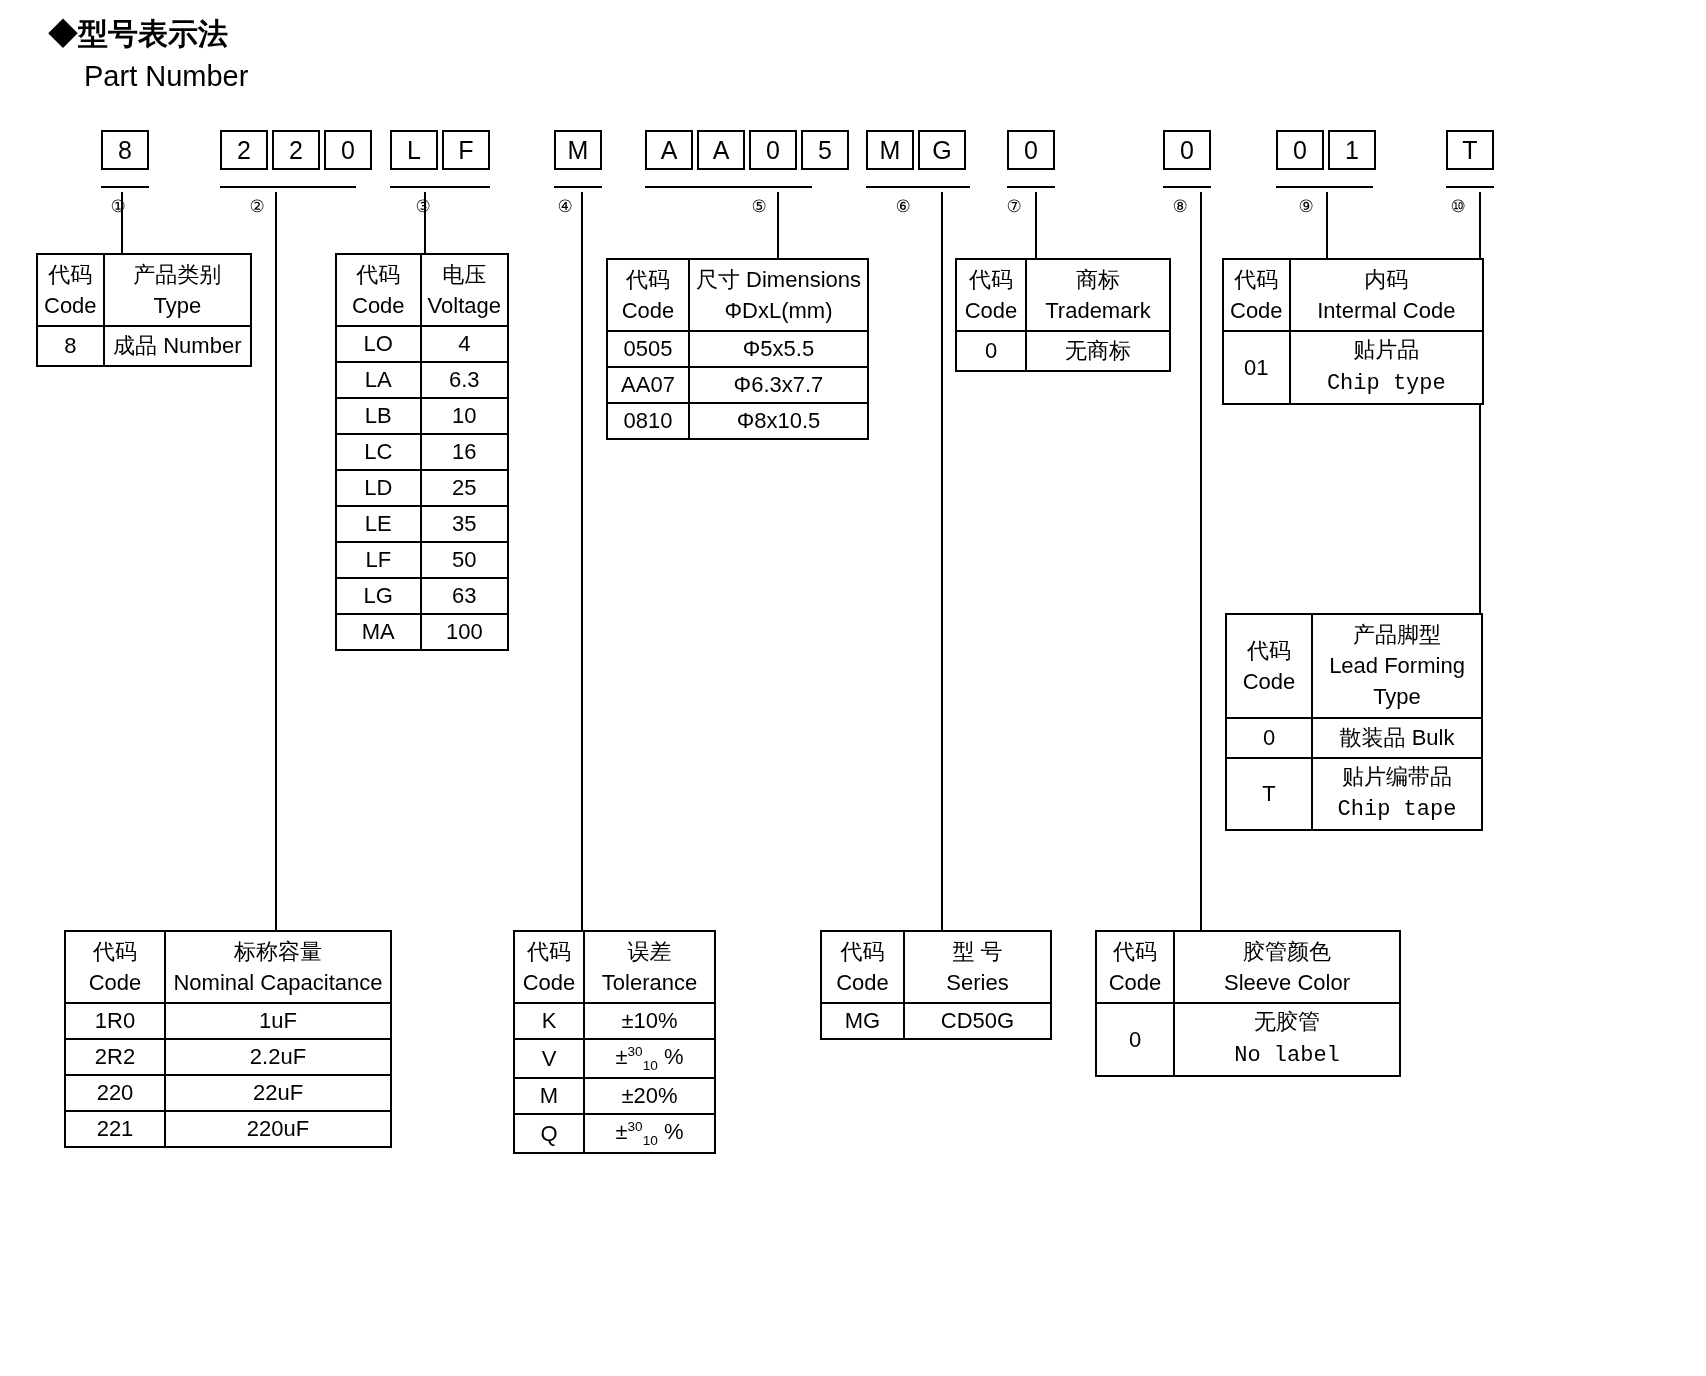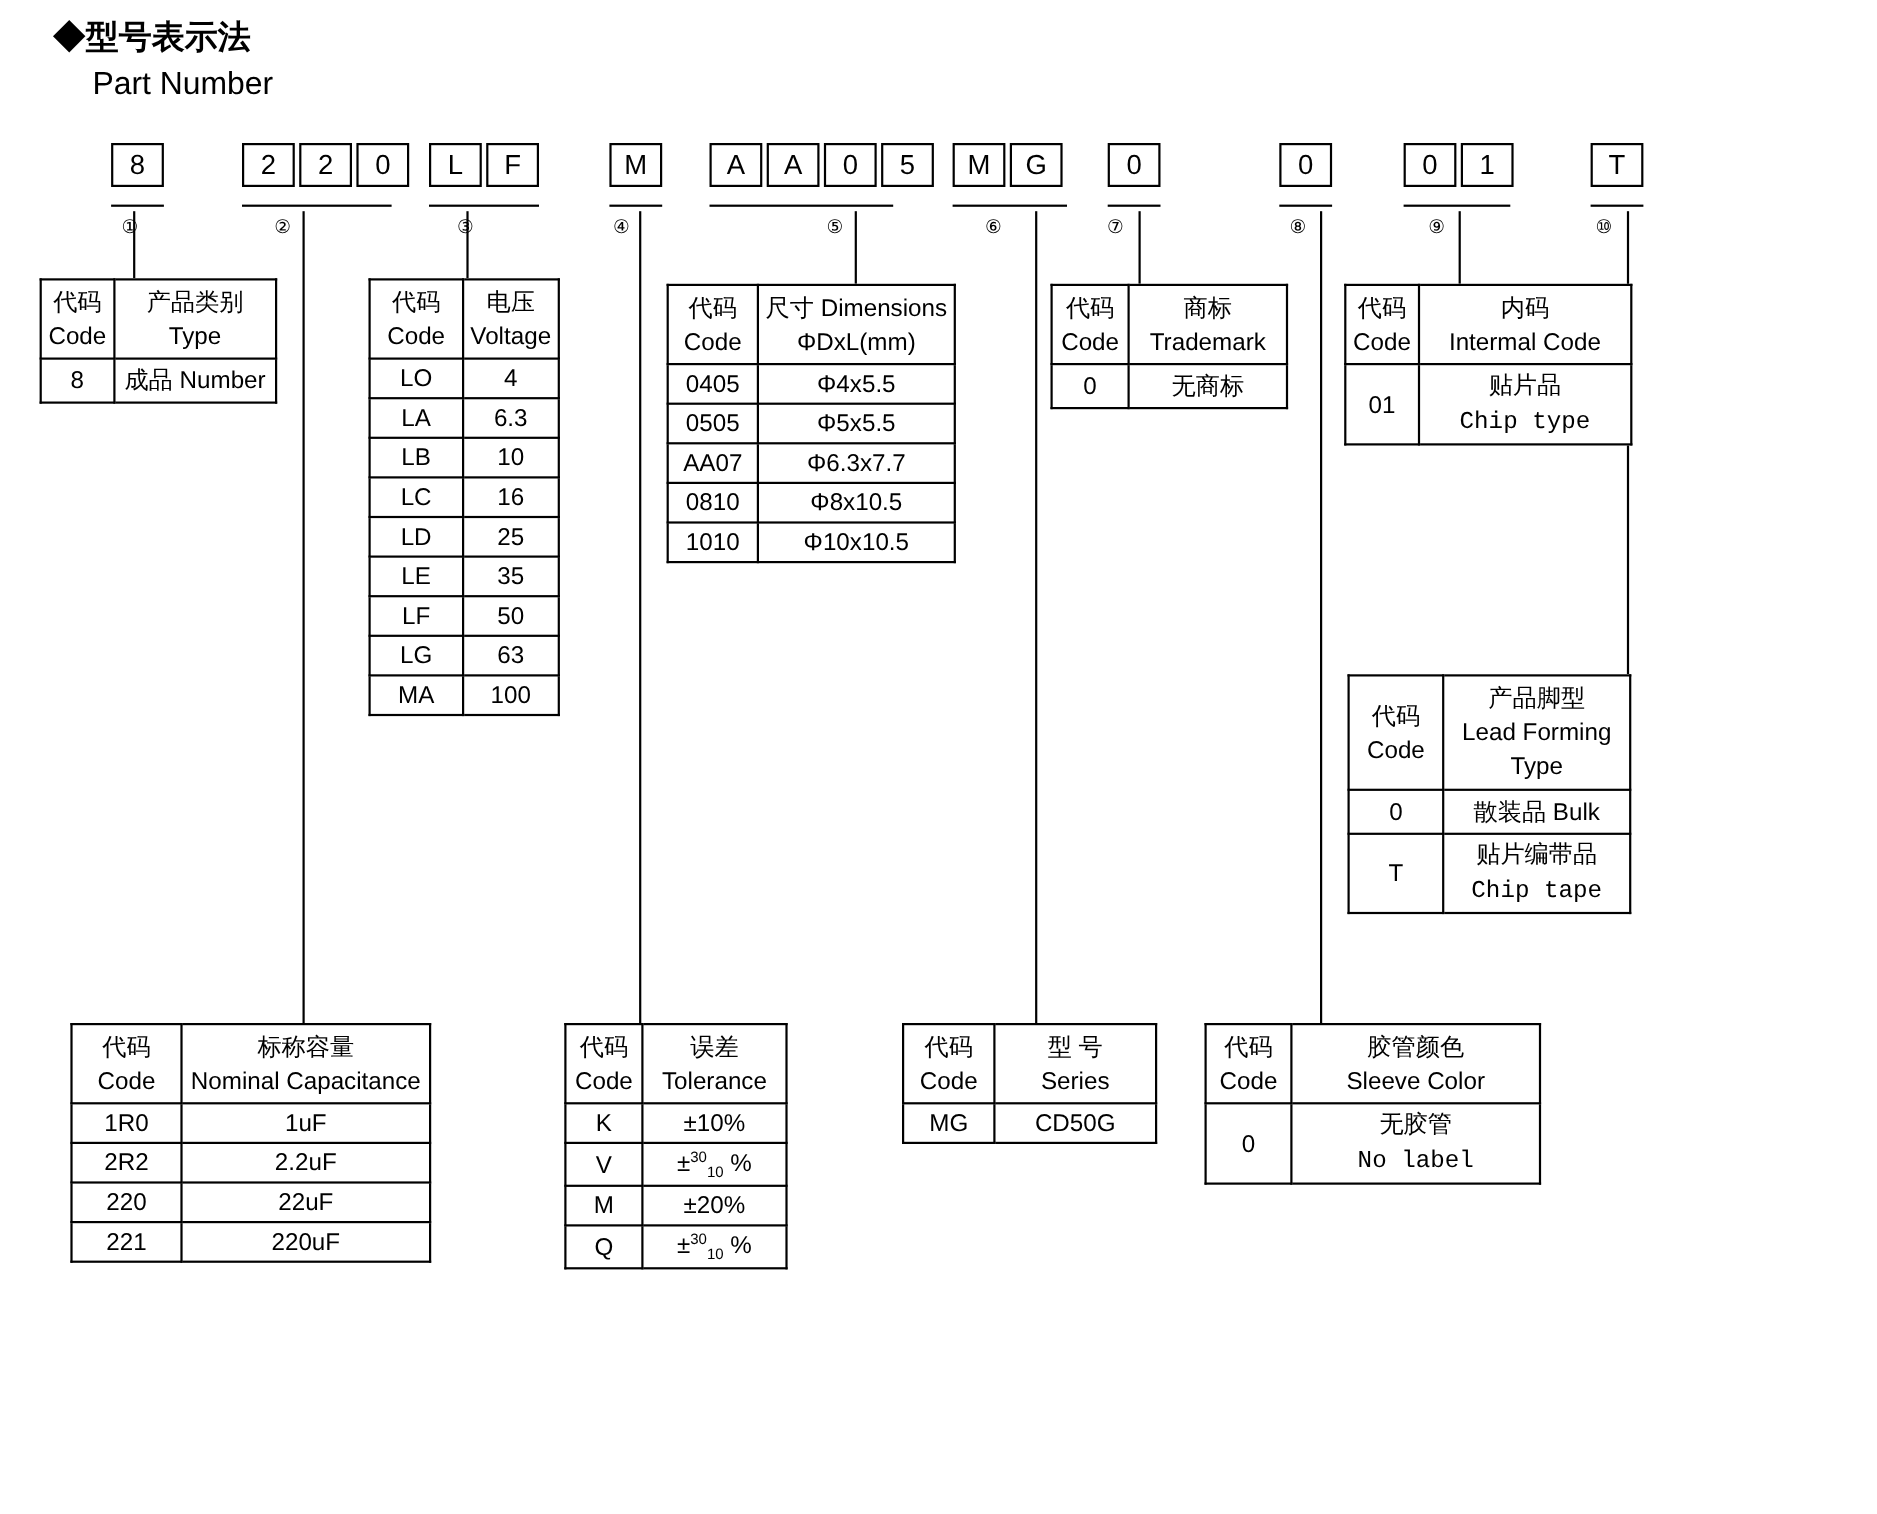--- a/index.html
+++ b/index.html
@@ -211,38 +211,30 @@
         <span>Code</span>
       </td>
       <td class="hd nw">
         <span>尺寸 Dimensions</span><br>
         <span>ΦDxL(mm)</span>
       </td>
     </tr>
     </tbody>
       <tbody id="dimensions-body">
         <tr>
-          <td>0405</td>
-          <td class="nw">Φ4x5.5</td>
-        </tr>
-        <tr>
           <td>0505</td>
           <td class="nw">Φ5x5.5</td>
         </tr>
         <tr>
           <td>AA07</td>
           <td class="nw">Φ6.3x7.7</td>
         </tr>
         <tr>
           <td>0810</td>
           <td class="nw">Φ8x10.5</td>
-        </tr>
-        <tr>
-          <td>1010</td>
-          <td class="nw">Φ10x10.5</td>
         </tr>
       </tbody>
   </table>
 
   <table class="t" style="left:955px; top:258px; width:216px;">
     <tbody>
         <tr>
       <td class="hd" style="width:70px;">
         <span>代码</span><br>
         <span>Code</span>

